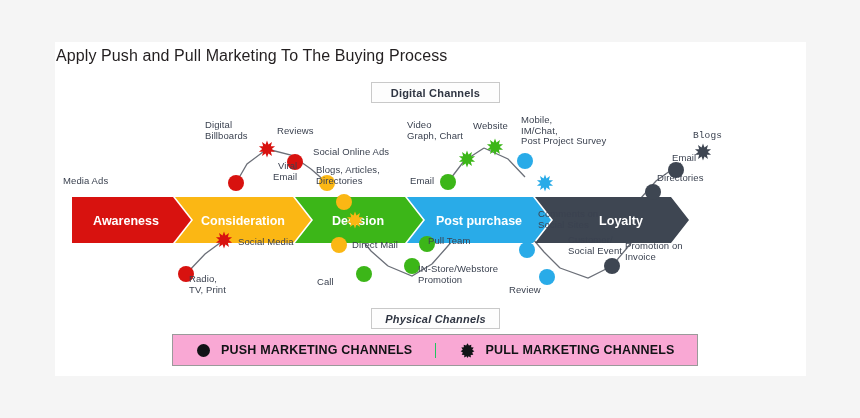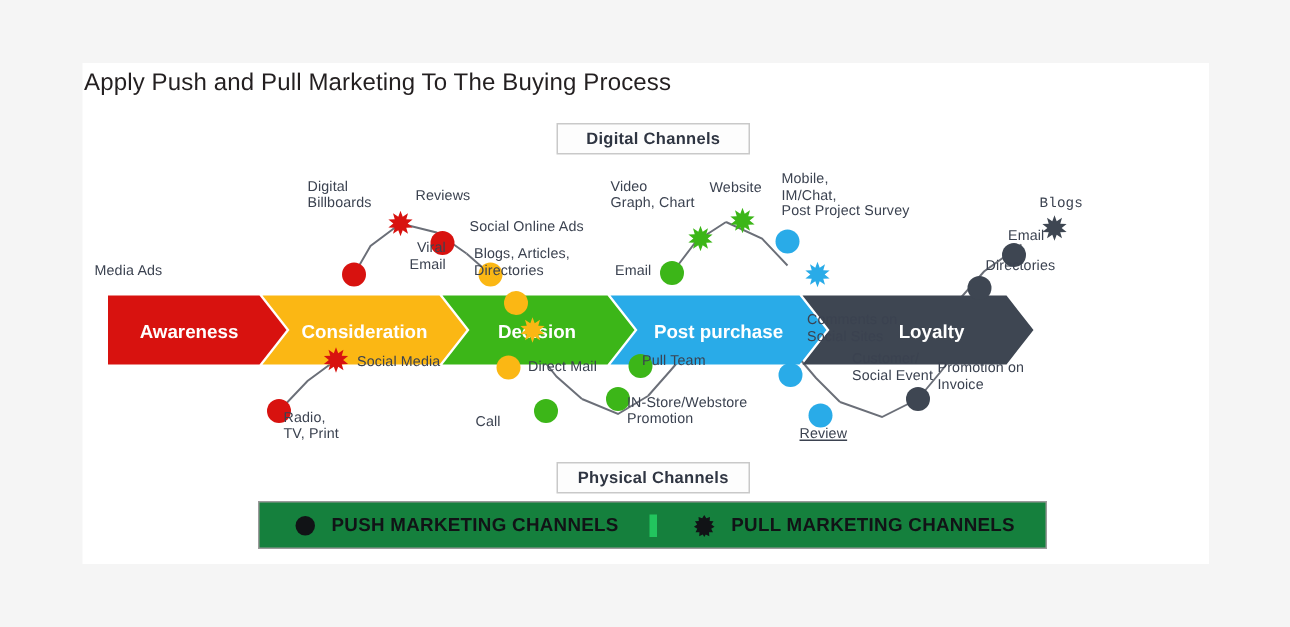--- a/index.html
+++ b/index.html
@@ -34,32 +34,32 @@
     position:absolute;
     border:1px solid #c9c9c9;
     background:#fdfdfd;
     font-size:11px;
     font-weight:bold;
     color:#2f3542;
     display:flex;align-items:center;justify-content:center;
     letter-spacing:.2px;
   }
   #digital-channels{left:316px;top:40px;width:127px;height:19px;}
-  #physical-channels{left:316px;top:266px;width:127px;height:19px;}
+  #physical-channels{left:316px;top:266px;width:127px;height:19px;font-style:italic;}
 
   #legend{
     position:absolute;left:117px;top:292px;width:524px;height:30px;
-    border:1px solid #9a9a9a;background:#15803d;
+    border:1px solid #9a9a9a;background:#f9a8d4;
     display:flex;align-items:center;
   }
   .legend-half{
     flex:1;display:flex;align-items:center;gap:11px;padding-left:24px;
     position:relative;
   }
-  .legend-half + .legend-half{border-left:5px solid #22c55e;}
+  .legend-half + .legend-half{border-left:1px solid #22c55e;}
   .legend-text{
     font-size:12.5px;font-weight:bold;color:#111316;letter-spacing:.2px;
   }
   .g-dot{width:13px;height:13px;border-radius:50%;background:#111316;display:block;}
   .g-star{display:block;width:15px;height:15px;}
 </style>
 </head>
 <body>
 
 <div id="card">
@@ -150,21 +150,21 @@
     <div class="lbl" style="left:617px;top:111px;">Email</div>
     <div class="lbl" style="left:638px;top:89px;font-family:Liberation Mono, monospace;">Blogs</div>
 
     <div class="lbl" style="left:134px;top:232px;">Radio,<br>TV, Print</div>
     <div class="lbl" style="left:183px;top:195px;">Social Media</div>
     <div class="lbl" style="left:297px;top:198px;">Direct Mail</div>
     <div class="lbl" style="left:262px;top:235px;">Call</div>
     <div class="lbl" style="left:363px;top:222px;">IN-Store/Webstore<br>Promotion</div>
     <div class="lbl" style="left:373px;top:194px;">Pull Team</div>
     <div class="lbl" style="left:486px;top:193px;margin-left:27px;">Customer/<br>Social Event</div>
-    <div class="lbl" style="left:478px;top:243px;text-decoration:underline;">Review</div>
+    <div class="lbl" style="left:454px;top:243px;">Review</div>
     <div class="lbl" style="left:570px;top:199px;">Promotion on<br>Invoice</div>
 
     <div id="legend">
       <div class="legend-half">
         <span class="g-dot"></span>
         <span class="legend-text">PUSH MARKETING CHANNELS</span>
       </div>
       <div class="legend-half">
         <svg class="g-star" viewBox="0 0 24 24">
           <path fill="#111316" d="M12 0.5 14.2 4.1 18.1 2.6 17.8 6.8 21.9 7.2 19.6 10.6 23 13 19.4 15.1 21.3 18.8 17.1 19 17.4 23.1 13.6 21.3 12 24 10.4 21.3 6.6 23.1 6.9 19 2.7 18.8 4.6 15.1 1 13 4.4 10.6 2.1 7.2 6.2 6.8 5.9 2.6 9.8 4.1 Z"></path>

